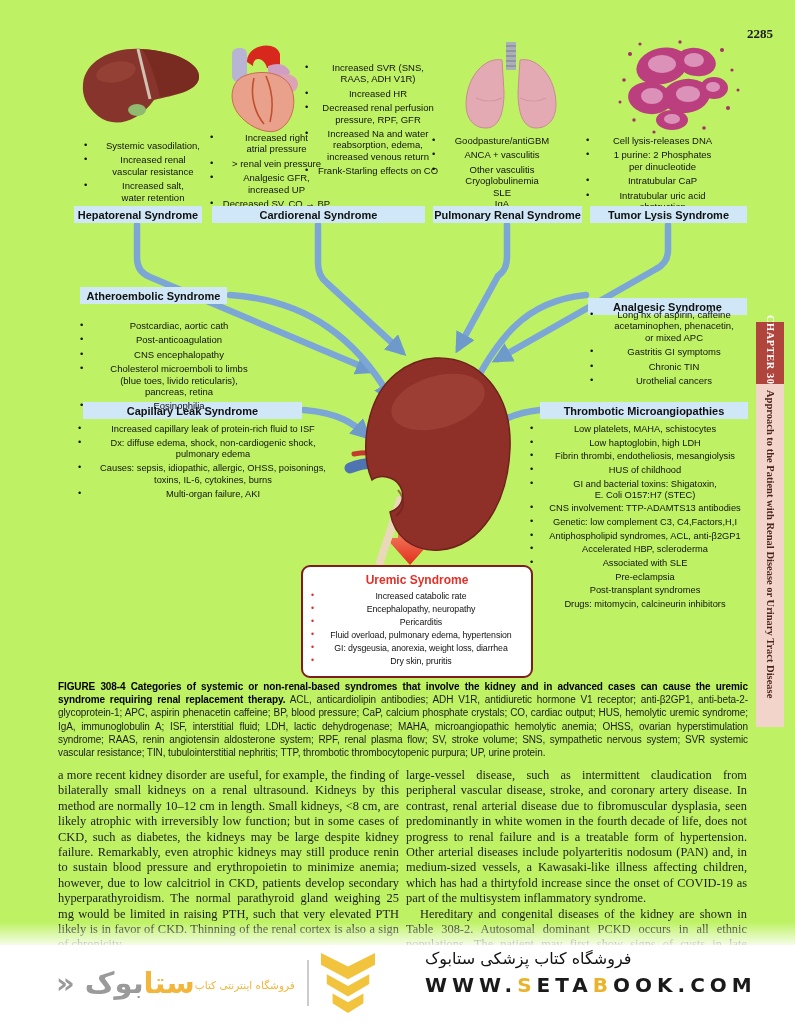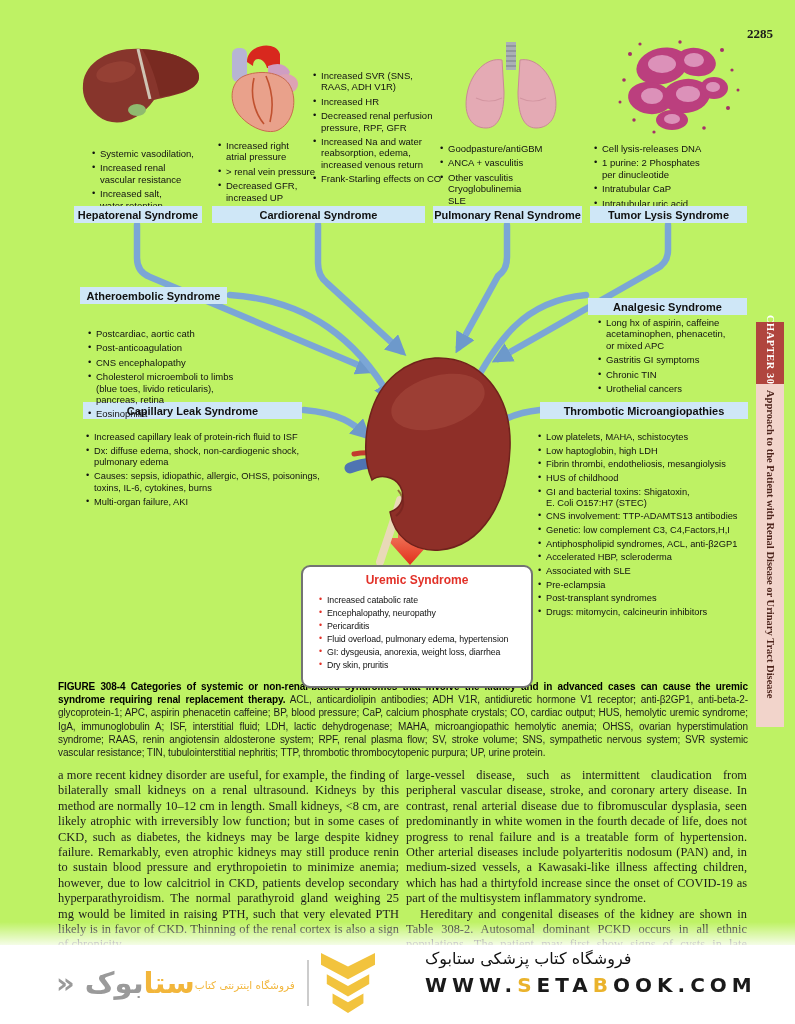--- a/index.html
+++ b/index.html
@@ -24,38 +24,38 @@
   .h-hep    { left:74px;  top:206px; width:128px; }
   .h-card   { left:212px; top:206px; width:213px; }
   .h-pulm   { left:433px; top:206px; width:149px; }
   .h-tumor  { left:590px; top:206px; width:157px; }
   .h-athero { left:80px;  top:287px; width:147px; }
   .h-analg  { left:588px; top:298px; width:159px;text-align:center; }
   .h-cap    { left:83px;  top:402px; width:219px; }
   .h-thromb { left:540px; top:402px; width:208px; }
 
   
-  .blist { margin:8px; padding:0; list-style:none; position:absolute; font-size:9.5px; line-height:1.2;
-           color:#111; z-index:3; }
+  .blist { margin:0; padding:0; list-style:none; position:absolute; font-size:9.5px; line-height:1.2;
+           color:#111; z-index:3;text-align:center; }
   .blist li { position:relative; padding-left:8px; margin-bottom:3px; white-space:pre-line; }
   .blist li::before { content:"•"; position:absolute; left:0; top:-1px; }
   .b-hep    { left:84px;  top:140px; width:130px; }
   .b-card   { left:210px; top:132px; width:125px; }
   .b-svr    { left:305px; top:62px;  width:138px; }
   .b-pulm   { left:432px; top:135px; width:132px; }
   .b-tumor  { left:586px; top:135px; width:145px; }
   .b-athero { left:80px;  top:320px; width:190px; }
   .b-analg  { left:590px; top:309px; width:160px; }
   .b-cap    { left:78px;  top:424px; width:262px; font-size:9.3px; }
   .b-thromb { left:530px; top:424px; width:222px; font-size:9.3px; margin-bottom:2px; }
   .b-thromb li { margin-bottom:2.5px; }
 
   
   .uremic { position:absolute; left:301px; top:565px; width:212px; background:#fff;
-            border:2px solid #737373; border-radius:9px; padding:6px 8px 7px 8px; z-index:3; }
+            border:2px solid #7f1d1d; border-radius:9px; padding:6px 8px 7px 8px; z-index:3; }
   .uremic-title { text-align:center; color:#e23128; font-weight:bold; font-size:12px; margin-bottom:4px; }
   .uremic ul { position:static; font-size:8.8px; letter-spacing:-0.1px; }
   .uremic li::before { color:#e23128; }
   .uremic li { margin-bottom:2.5px; }
 
   
   .overlay { position:absolute; left:0; top:0; width:795px; height:1024px; z-index:1; pointer-events:none; }
   .organ   { position:absolute; z-index:2; }
   .o-liver { left:78px;  top:42px; }
   .o-heart { left:220px; top:36px; }
@@ -209,21 +209,21 @@
       <li>Increased renal
 vascular resistance</li>
       <li>Increased salt,
 water retention</li>
       <li>Decreased GFR</li>
     </ul>
   <ul class="blist b-card">
       <li>Increased right
 atrial pressure</li>
       <li>&gt; renal vein pressure</li>
-      <li>Decreased GFR,
+      <li>Analgesic GFR,
 increased UP</li>
       <li>Decreased SV, CO → BP</li>
     </ul>
   <ul class="blist b-svr">
       <li>Increased SVR (SNS,
 RAAS, ADH V1R)</li>
       <li>Increased HR</li>
       <li>Decreased renal perfusion
 pressure, RPF, GFR</li>
       <li>Increased Na and water

